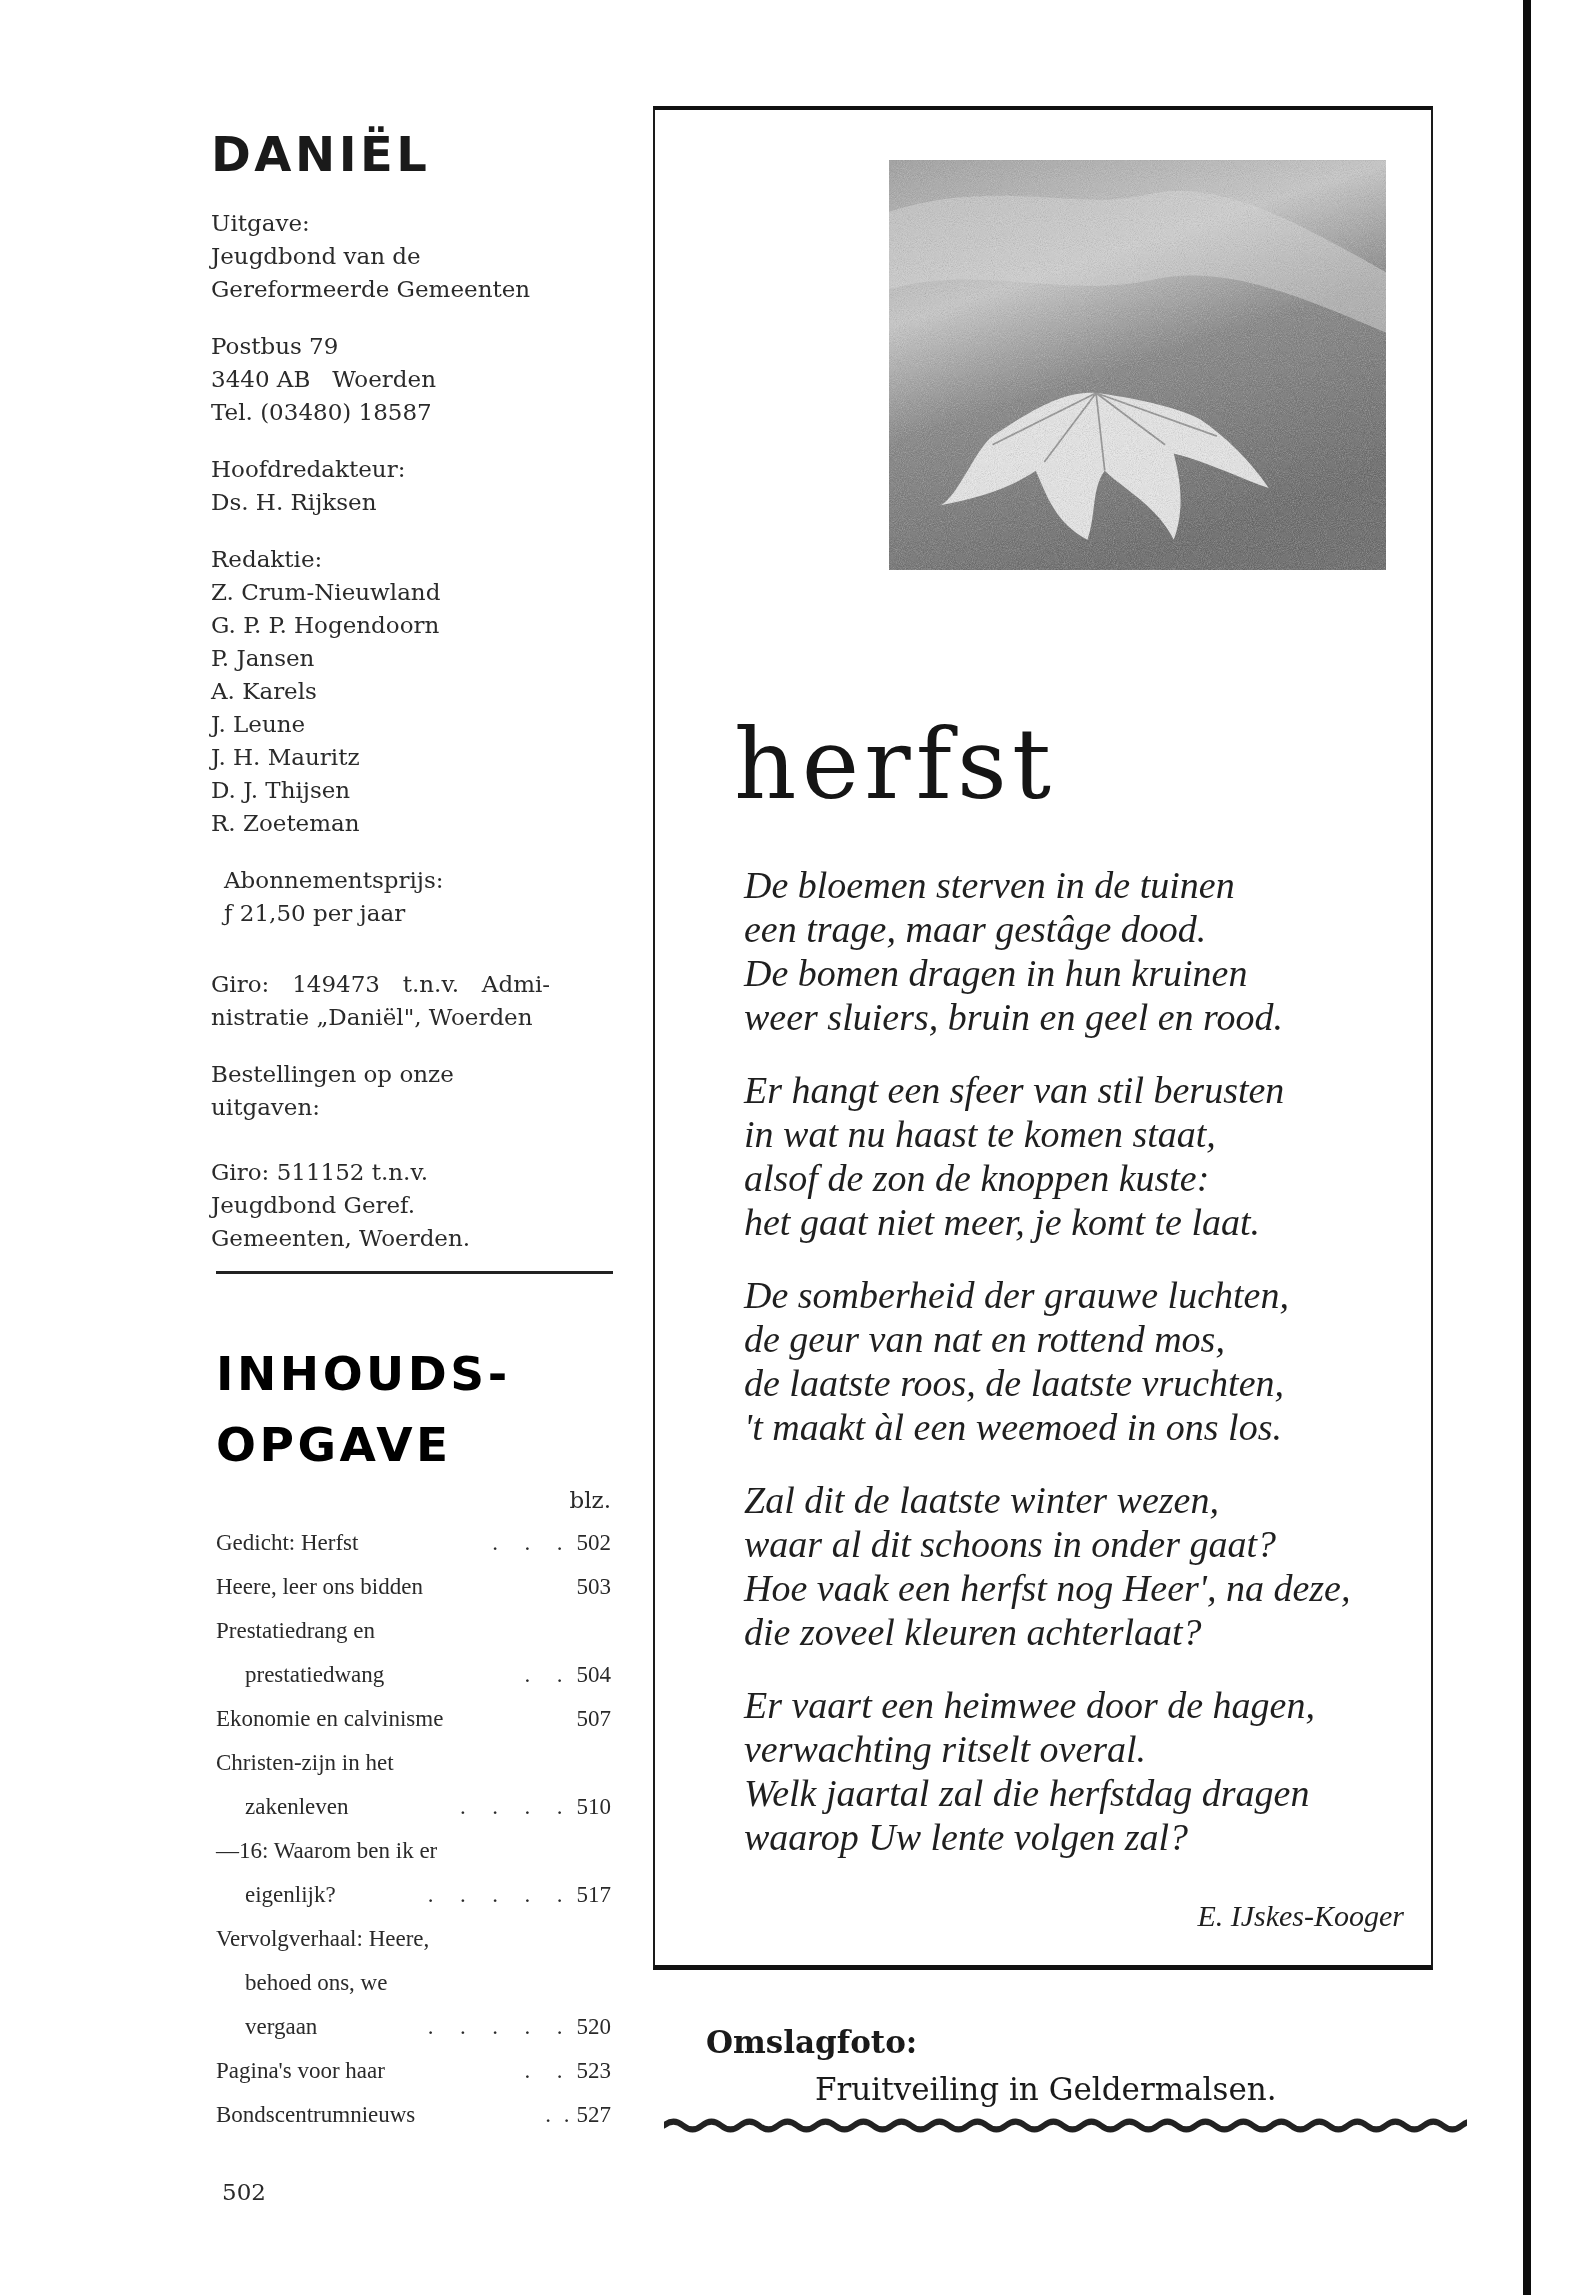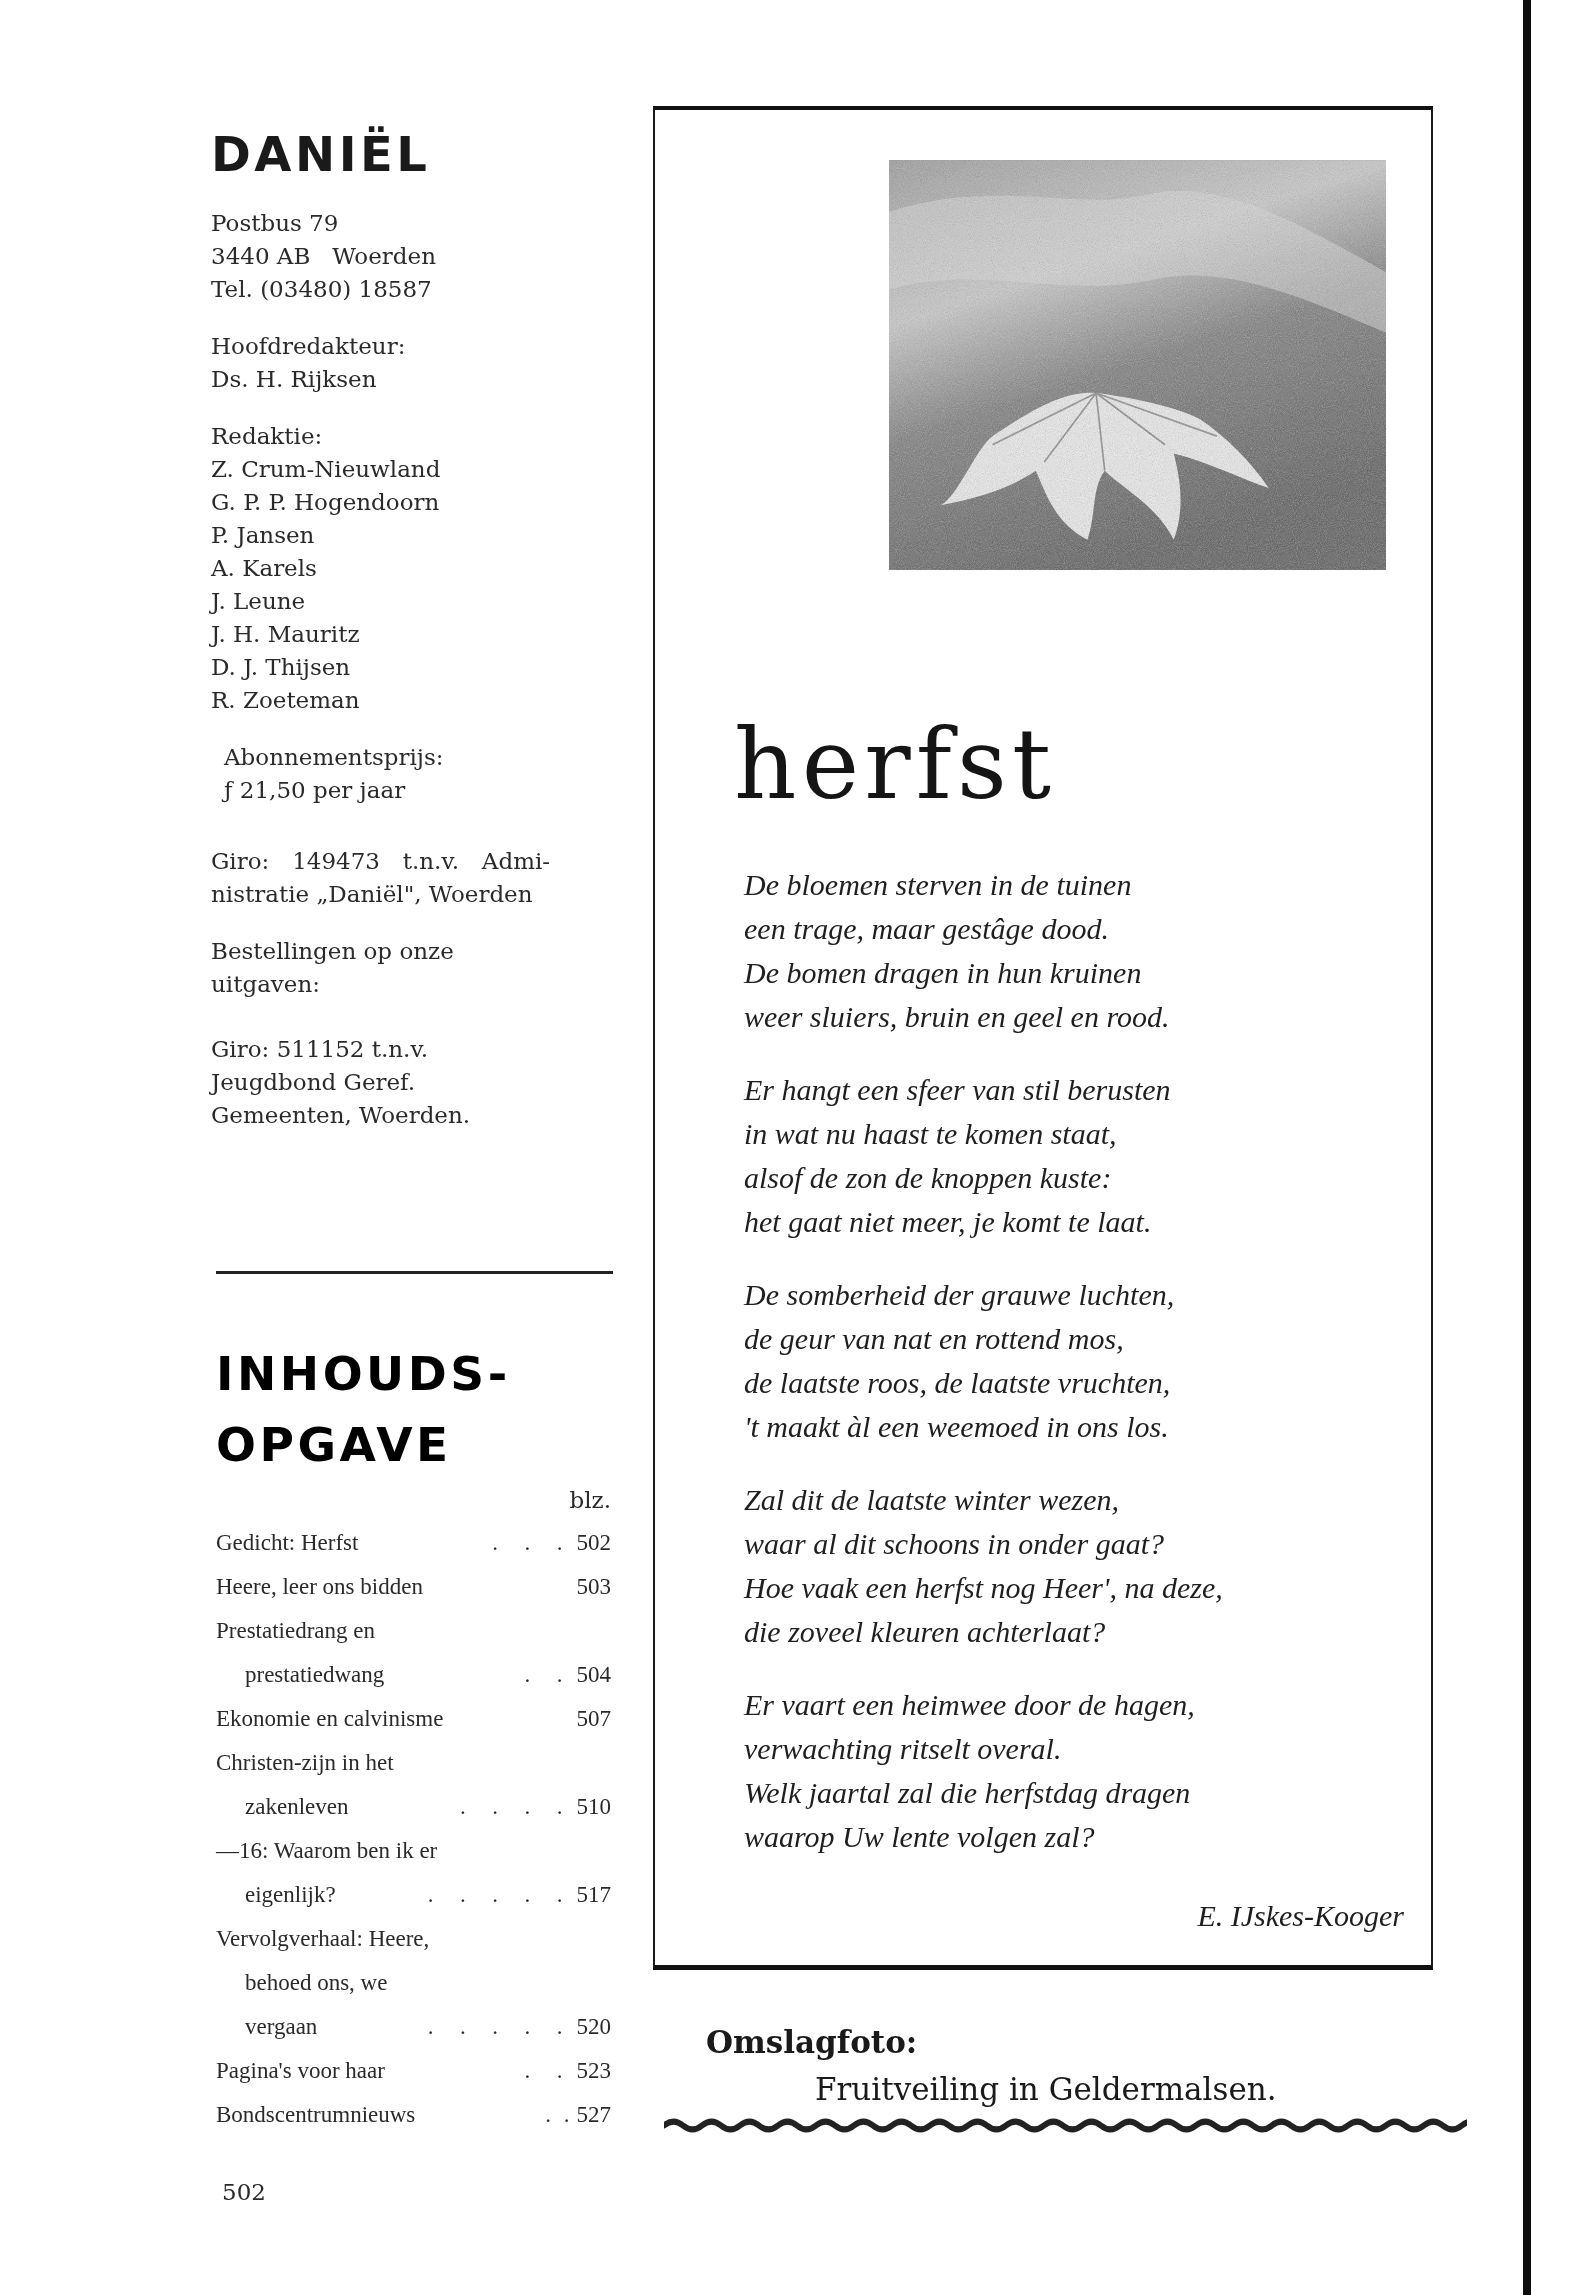--- a/index.html
+++ b/index.html
@@ -23,37 +23,42 @@
   .toc .row .lead { flex:1; overflow:hidden; white-space:nowrap; letter-spacing:10.4px; text-align:right; padding-right:3.5px; }
   .toc .row .page { white-space:nowrap; }
   .toc .indent { padding-left:29px; }
   .page-num { left:222px; top:2179px; font-size:23px; color:#2a2a2a; }
 
   
   .box { left:653px; top:106px; width:780px; height:1864px; border-top:4.3px solid #111; border-left:2.6px solid #1a1a1a; border-right:2.6px solid #1a1a1a; border-bottom:5.2px solid #111; box-sizing:border-box; }
   .photo { left:889px; top:160px; width:497px; height:410px; overflow:hidden; background:#6d6d6d; }
   .photo svg { display:block; }
   .poem-title { left:734px; top:708px; font-size:97px; color:#151515; font-family:"DejaVu Serif", serif; letter-spacing:5.2px; }
-  .poem { left:744px; top:863px; width:656px; font-size:30px; color:#1f1f1f; }
+  .poem { left:744px; top:863px; width:656px; font-size:38px; color:#1f1f1f; }
   .poem .stanza { margin-bottom:29px; }
   .poem .line { display:block; height:44px; line-height:44px; white-space:nowrap; }
   .signature { right:188px; top:1899px; font-size:30px; color:#1f1f1f; }
 
   .cover-label { left:671px; top:2024px; font-size:31px; font-weight:bold; color:#1a1a1a;margin-left:35px; }
   .cover-value { left:815px; top:2071px; font-size:31px; color:#1a1a1a; }
   .wavy { left:664px; top:2116px; width:803px; height:19px; }
 
   .page-edge { left:1523px; top:0px; width:7.8px; height:2295px; background:#0d0d0d; }
 </style>
 </head>
 <body>
 
 <div class="abs sans-bold masthead">DANIËL</div>
 
 <div class="abs serif colophon" style="top:207px;">
+  <div class="blk">
+    <span class="ln">Uitgave:</span>
+    <span class="ln">Jeugdbond van de</span>
+    <span class="ln">Gereformeerde Gemeenten</span>
+  </div>
   <div class="blk">
     <span class="ln">Postbus 79</span>
     <span class="ln" style="white-space:pre;">3440 AB   Woerden</span>
     <span class="ln">Tel. (03480) 18587</span>
   </div>
   <div class="blk">
     <span class="ln">Hoofdredakteur:</span>
     <span class="ln">Ds. H. Rijksen</span>
   </div>
   <div class="blk">

